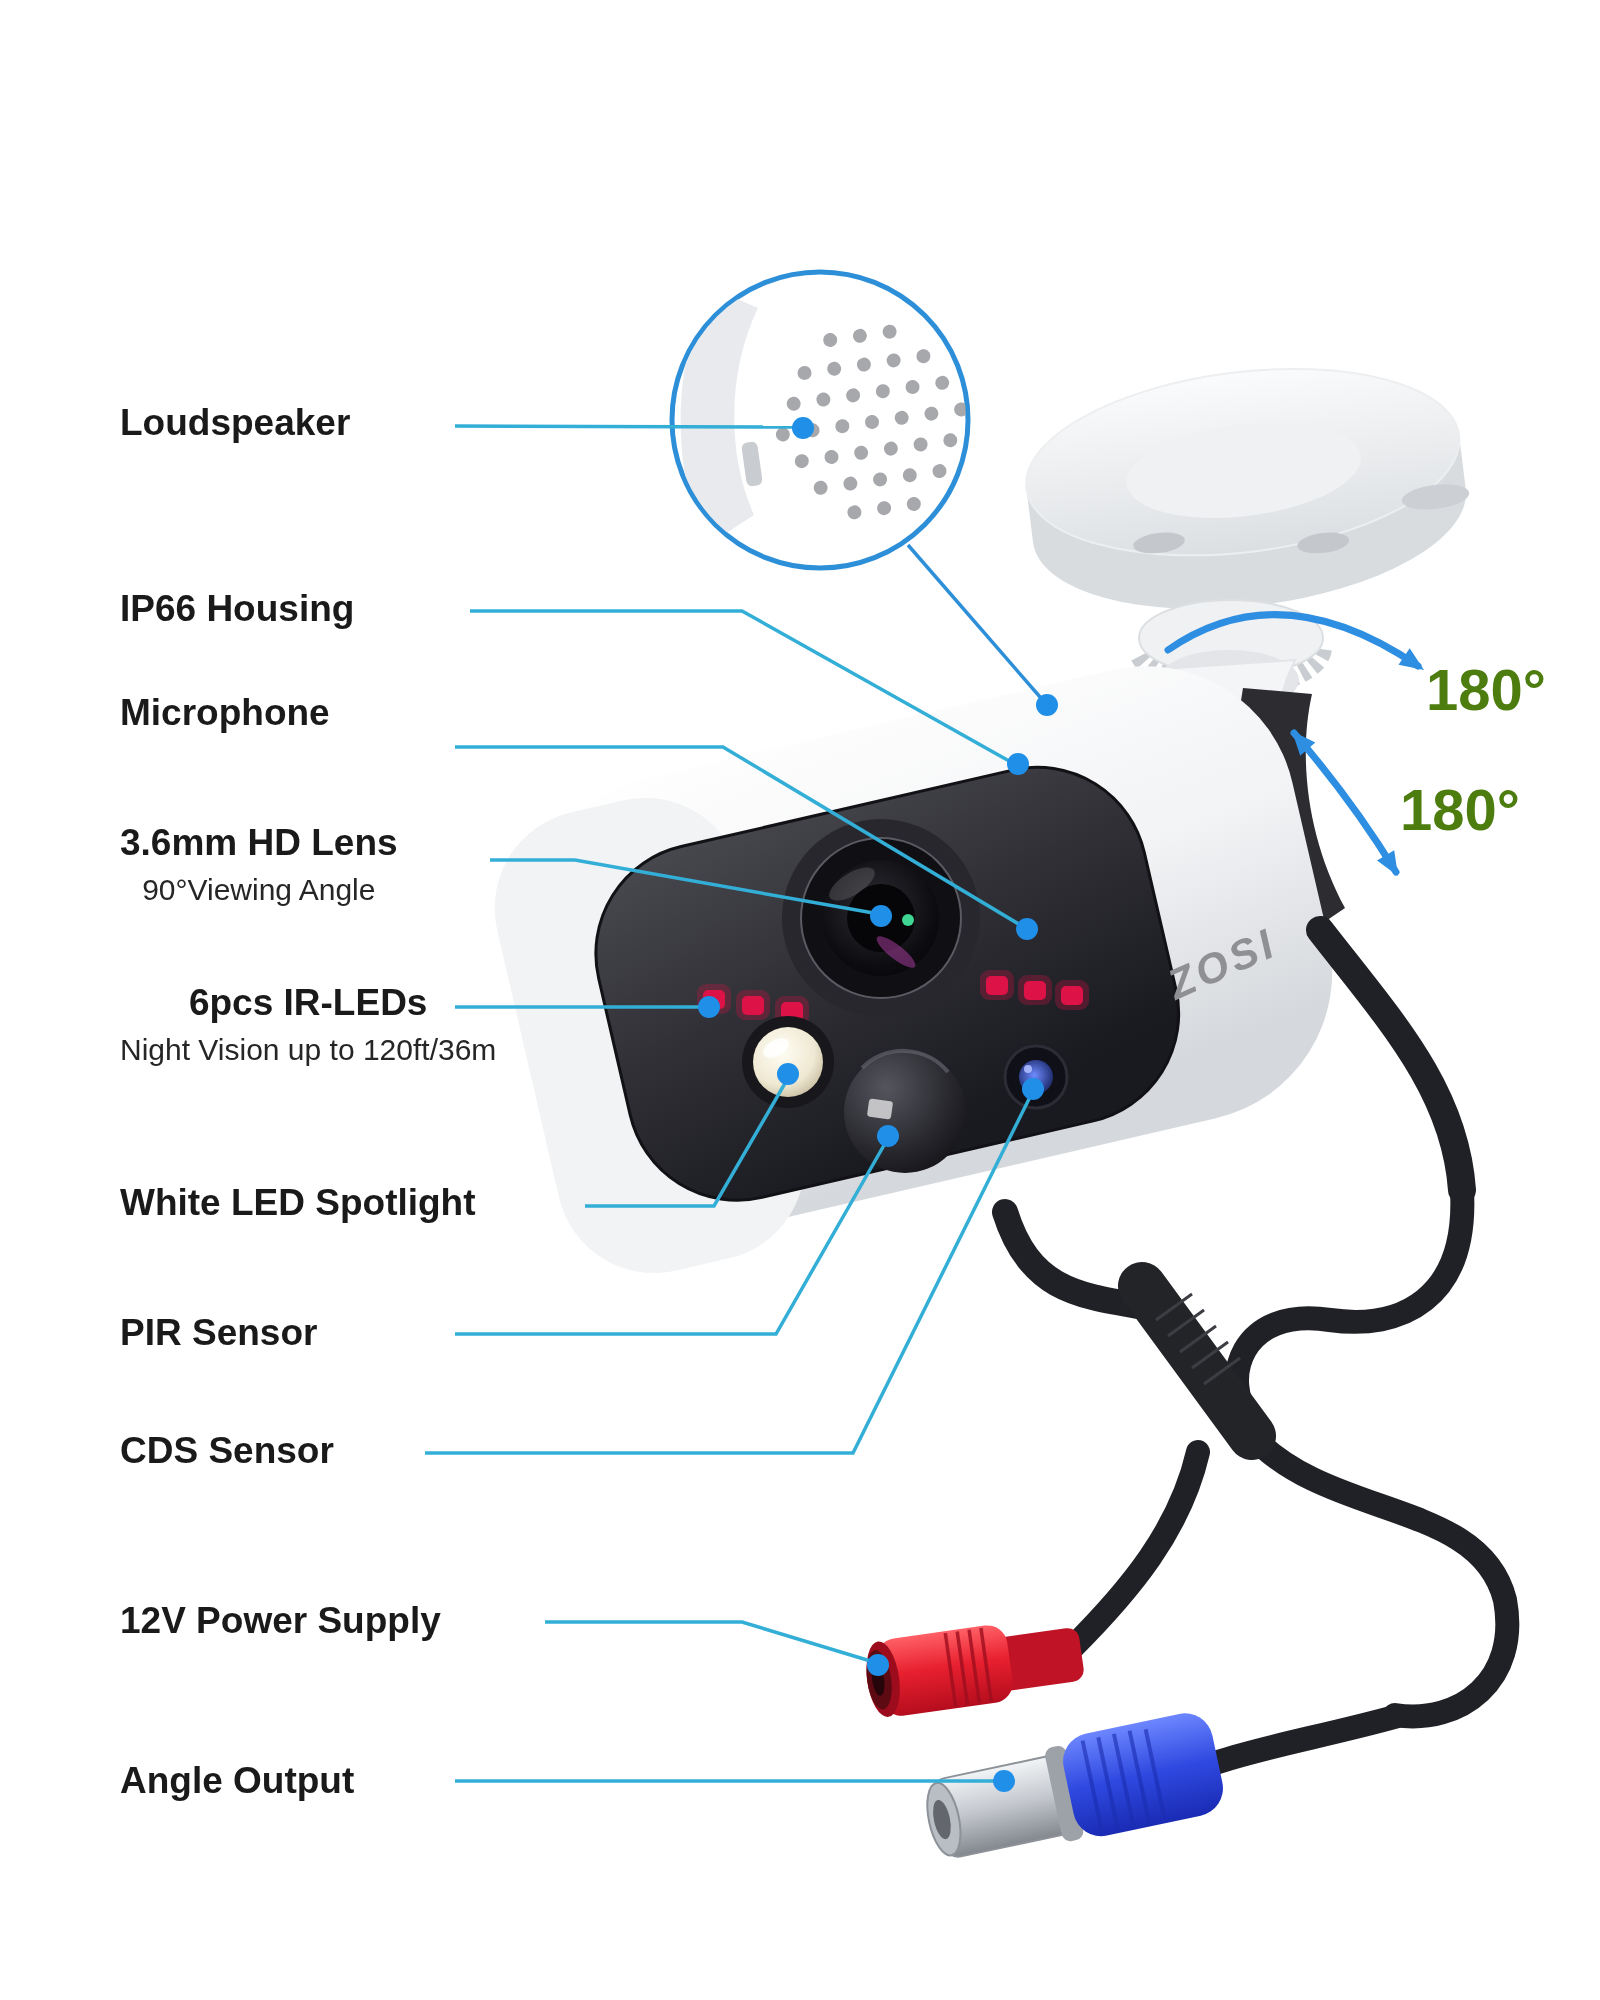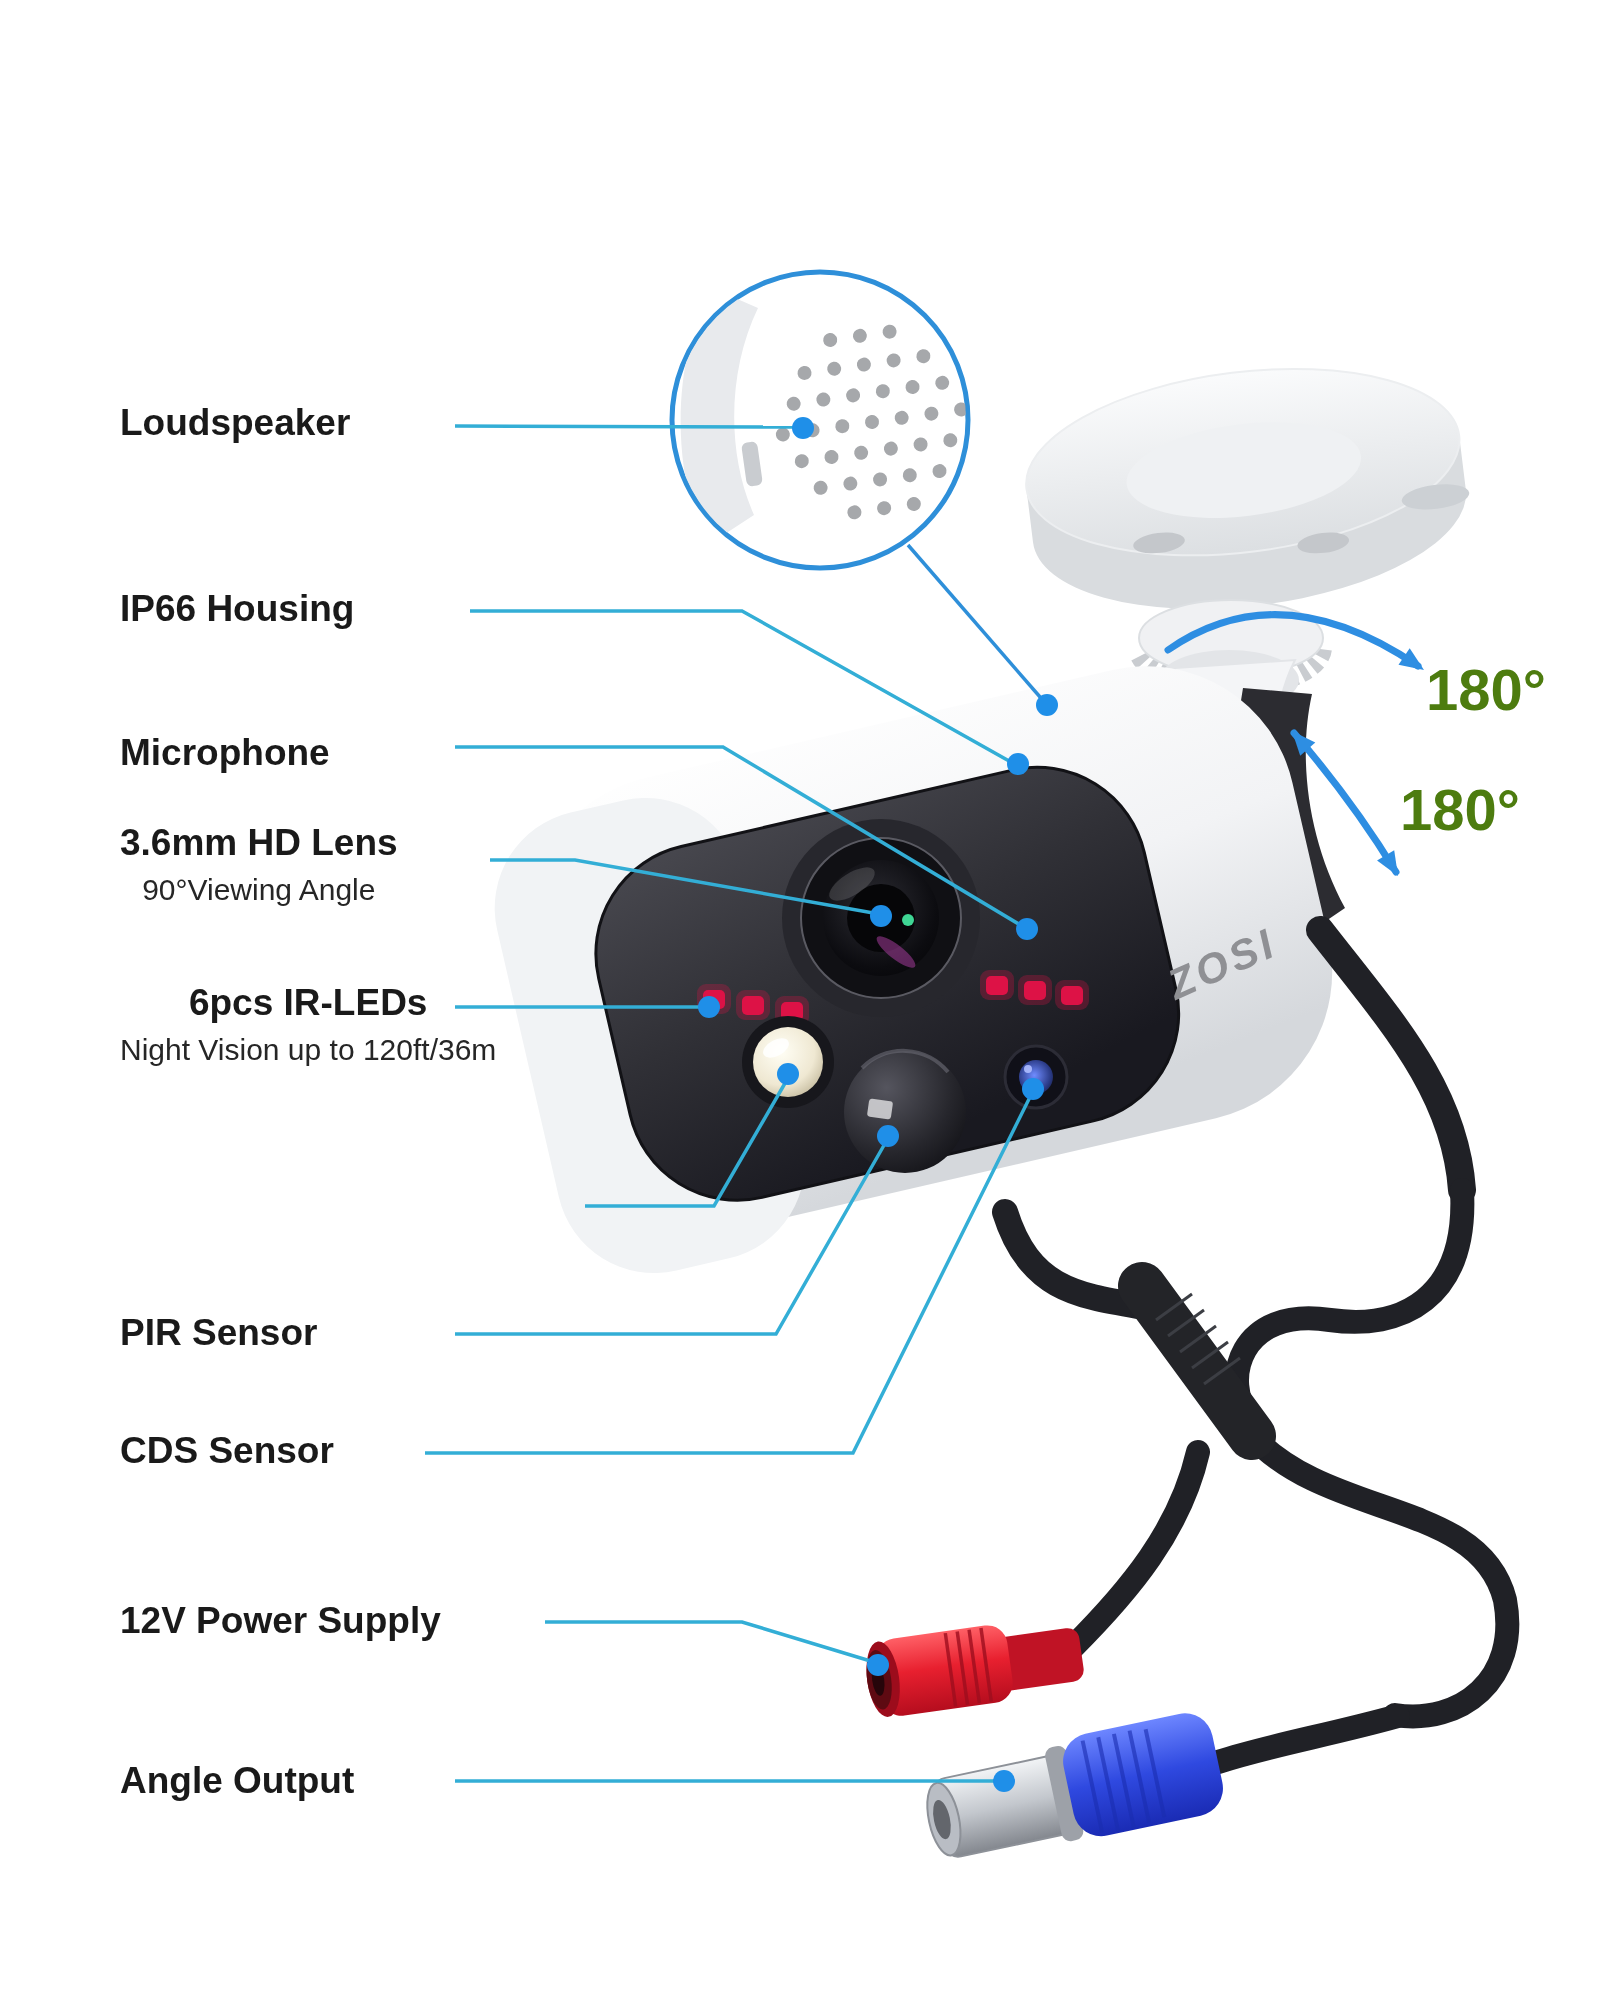--- a/index.html
+++ b/index.html
@@ -276,29 +276,30 @@
     </g>
     <g fill="#2e8ee2">
       <path d="M0,0 L-24,-10 L-24,10 Z" transform="translate(1424,670) rotate(34)"></path>
       <path d="M0,0 L-24,-10 L-24,10 Z" transform="translate(1292,731) rotate(229)"></path>
       <path d="M0,0 L-24,-10 L-24,10 Z" transform="translate(1398,876) rotate(59)"></path>
     </g>
   </svg>
 
   <div class="callout-label" style="top:402px">Loudspeaker</div>
   <div class="callout-label" style="top:588px">IP66 Housing</div>
-  <div class="callout-label" style="top:732px">Microphone</div>
+  <div class="callout-label" style="top:692px">Microphone</div>
   <div class="callout-label" style="top:822px">
     <div>3.6mm HD Lens</div>
     <div class="callout-sub">90°Viewing Angle</div>
   </div>
   <div class="callout-label" style="top:982px">
     <div>6pcs IR-LEDs</div>
     <div class="callout-sub">Night Vision up to 120ft/36m</div>
   </div>
+  <div class="callout-label" style="top:1182px">White LED Spotlight</div>
   <div class="callout-label" style="top:1312px">PIR Sensor</div>
   <div class="callout-label" style="top:1430px">CDS Sensor</div>
   <div class="callout-label" style="top:1600px">12V Power Supply</div>
   <div class="callout-label" style="top:1760px">Angle Output</div>
 
   <div class="rotation-label" style="left:1426px;top:656px">180°</div>
   <div class="rotation-label" style="left:1400px;top:776px">180°</div>
 
 </div>
 

